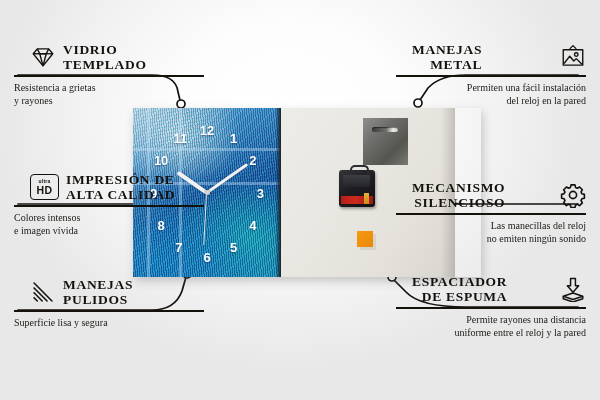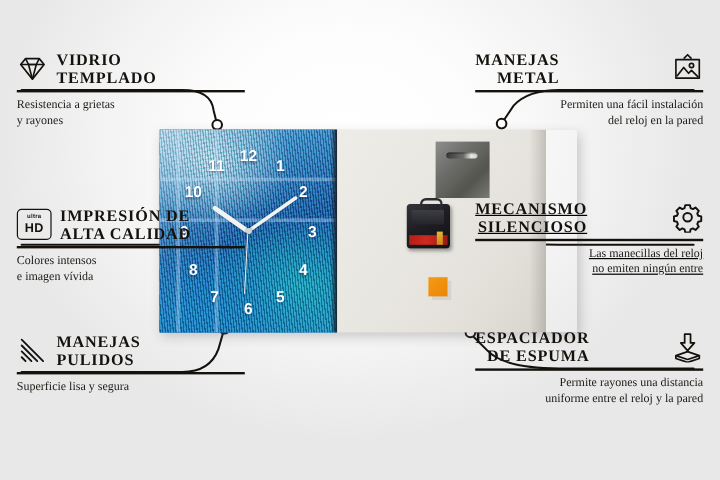--- a/index.html
+++ b/index.html
@@ -199,20 +199,21 @@
 
   
   .feature {
     position: absolute;
     width: 190px;
   }
   .feature .head {
     display: flex;
     align-items: center;
     gap: 7px;
+    margin-left: 16px;
   }
   .feature.left .head { justify-content: flex-start; }
   .feature.right .head { justify-content: space-between; }
   .feature .titles {
     font-family: "Liberation Serif", serif;
     font-weight: bold;
     font-size: 13.5px;
     letter-spacing: 0.7px;
     line-height: 1.12;
     color: #15120e;
@@ -264,21 +265,21 @@
     letter-spacing: 0.3px;
     color: #15120e;
     margin-top: 1px;
   }
 
   
   #f-vidrio     { left: 14px;  top: 42px;  }
   #f-impresion  { left: 14px;  top: 172px; }
   #f-bordes     { left: 14px;  top: 277px; }
   #f-manejas    { left: 396px; top: 42px;  }
-  #f-mecanismo  { left: 396px; top: 166px; text-decoration: underline; }
+  #f-mecanismo  { left: 396px; top: 180px; }
   #f-espaciador { left: 396px; top: 274px; }
 </style>
 </head>
 <body>
 
 <div id="stage">
 
   <svg id="connectors" viewBox="0 0 600 400">
     <g fill="none" stroke="#15120e" stroke-width="1.7" stroke-linecap="round">
 
@@ -444,21 +445,21 @@
       <svg class="ico" viewBox="0 0 32 32">
         <g fill="none" stroke="#15120e" stroke-width="2" stroke-linejoin="round">
           <path d="M13.6 3.6 h4.8 l0.7 3.1 2.3 1.0 2.7-1.6 3.4 3.4 -1.6 2.7 1.0 2.3 3.1 0.7 v4.8 l-3.1 0.7 -1.0 2.3 1.6 2.7 -3.4 3.4 -2.7-1.6 -2.3 1.0 -0.7 3.1 h-4.8 l-0.7-3.1 -2.3-1.0 -2.7 1.6 -3.4-3.4 1.6-2.7 -1.0-2.3 -3.1-0.7 v-4.8 l3.1-0.7 1.0-2.3 -1.6-2.7 3.4-3.4 2.7 1.6 2.3-1.0 Z"></path>
           <circle cx="16" cy="16" r="4.4"></circle>
         </g>
       </svg>
     </div>
     <div class="rule"></div>
     <div class="desc">
       <div>Las manecillas del reloj</div>
-      <div>no emiten ningún entre</div>
+      <div>no emiten ningún sonido</div>
     </div>
   </div>
 
   <div class="feature right" id="f-espaciador">
     <div class="head">
       <div class="titles">
         <div>ESPACIADOR</div>
         <div>DE ESPUMA</div>
       </div>
       <svg class="ico" viewBox="0 0 32 32">

